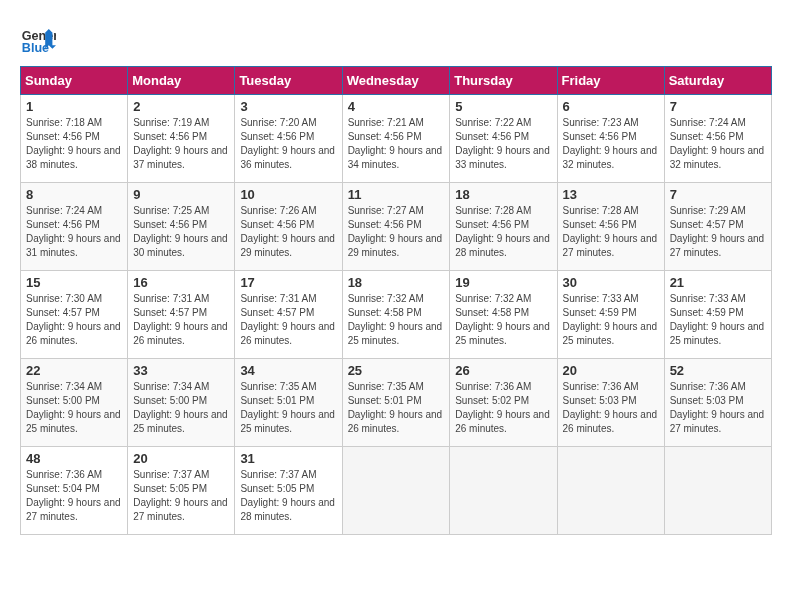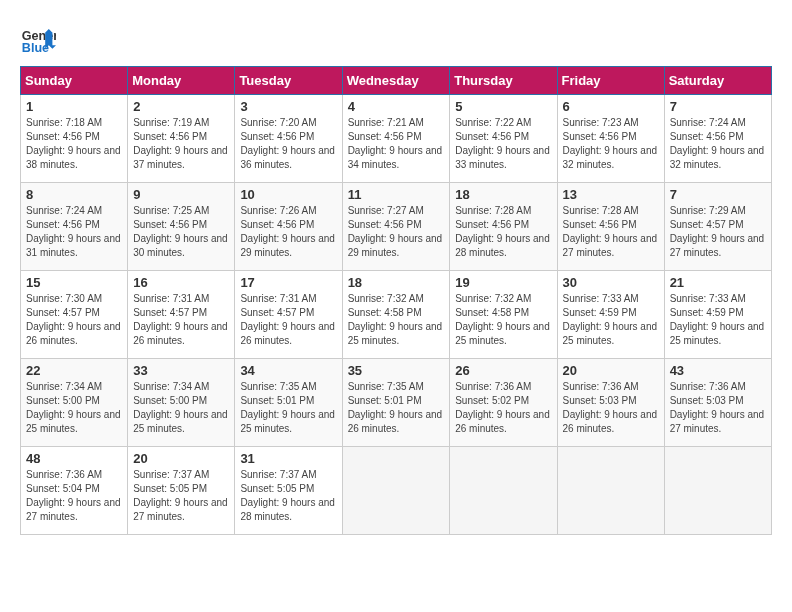--- a/index.html
+++ b/index.html
@@ -217,33 +217,33 @@
         </td>
         <td>
           <div class="day-num">33</div>
           <div class="day-info">Sunrise: 7:34 AM<br>Sunset: 5:00 PM<br>Daylight: 9 hours and 25 minutes.</div>
         </td>
         <td>
           <div class="day-num">34</div>
           <div class="day-info">Sunrise: 7:35 AM<br>Sunset: 5:01 PM<br>Daylight: 9 hours and 25 minutes.</div>
         </td>
         <td>
-          <div class="day-num">35</div>
+          <div class="day-num">25</div>
           <div class="day-info">Sunrise: 7:35 AM<br>Sunset: 5:01 PM<br>Daylight: 9 hours and 26 minutes.</div>
         </td>
         <td>
           <div class="day-num">26</div>
           <div class="day-info">Sunrise: 7:36 AM<br>Sunset: 5:02 PM<br>Daylight: 9 hours and 26 minutes.</div>
         </td>
         <td>
           <div class="day-num">20</div>
           <div class="day-info">Sunrise: 7:36 AM<br>Sunset: 5:03 PM<br>Daylight: 9 hours and 26 minutes.</div>
         </td>
         <td>
-          <div class="day-num">43</div>
+          <div class="day-num">52</div>
           <div class="day-info">Sunrise: 7:36 AM<br>Sunset: 5:03 PM<br>Daylight: 9 hours and 27 minutes.</div>
         </td>
       </tr>
       <tr>
         <td>
           <div class="day-num">48</div>
           <div class="day-info">Sunrise: 7:36 AM<br>Sunset: 5:04 PM<br>Daylight: 9 hours and 27 minutes.</div>
         </td>
         <td>
           <div class="day-num">20</div>

